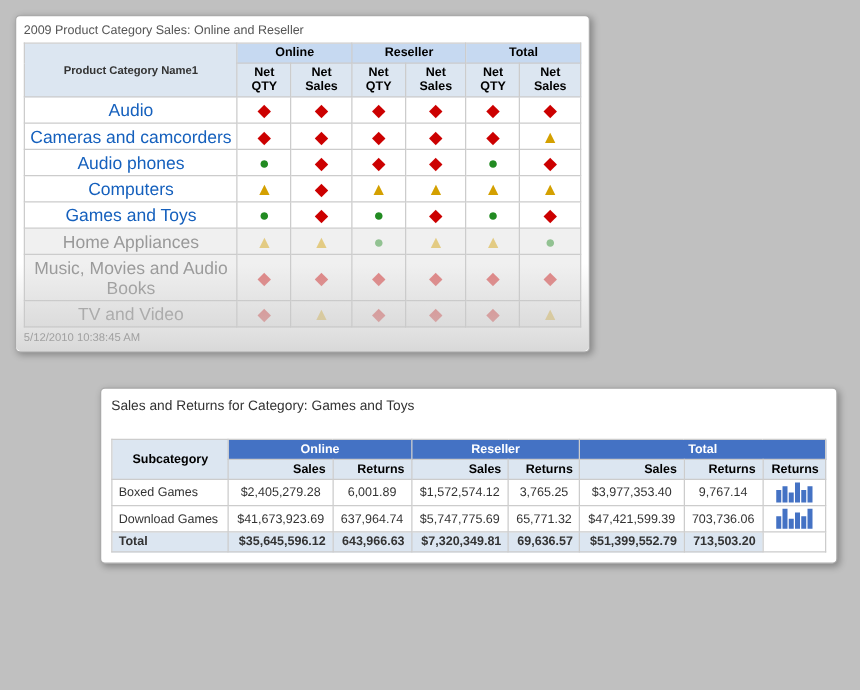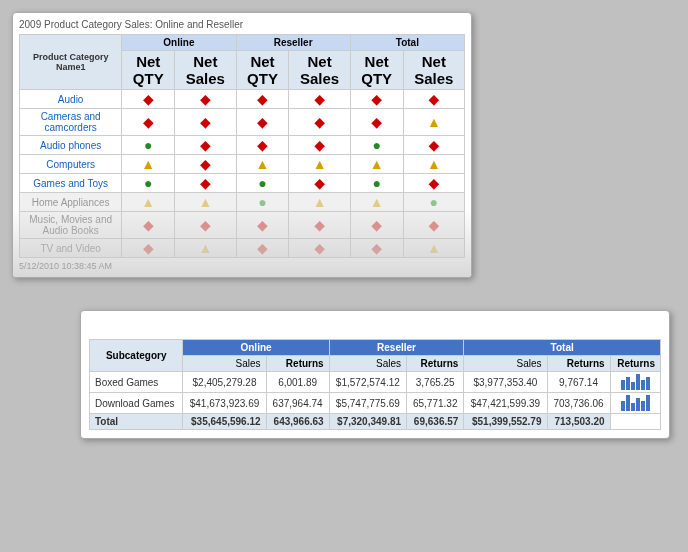--- a/index.html
+++ b/index.html
@@ -41,34 +41,34 @@
     table.main-table th, table.main-table td {
       border: 1px solid #ccc;
       padding: 2px 4px;
       text-align: center;
     }
 
     .header-online { background: #c6d9f1; font-weight: bold; }
     .header-reseller { background: #c6d9f1; font-weight: bold; }
     .header-total { background: #c6d9f1; font-weight: bold; }
 
-    .col-header { background: #dce6f1; font-weight: bold; font-size: 15px; }
+    .col-header { background: #dce6f1; font-weight: bold; font-size: 10px; }
 
     .product-col {
       text-align: left;
       background: #dce6f1;
       font-weight: bold;
       font-size: 9px;
       color: #333;
     }
 
     .cat-name {
       text-align: left;
       color: #1560bd;
-      font-size: 10px;
+      font-size: 14px;
       background: white;
     }
 
     .cat-name.greyed { color: #999; background: #f0f0f0; }
 
     .symbol-cell { background: white; }
     .symbol-cell.greyed { background: #f0f0f0; }
 
     .timestamp {
       font-size: 9px;
@@ -106,21 +106,21 @@
     table.detail-table th, table.detail-table td {
       border: 1px solid #ccc;
       padding: 2px 5px;
     }
 
     .dh-online { background: #4472c4; color: white; font-weight: bold; text-align: center; }
     .dh-reseller { background: #4472c4; color: white; font-weight: bold; text-align: center; }
     .dh-total { background: #4472c4; color: white; font-weight: bold; text-align: center; }
 
     .dh-sub { background: #dce6f1; font-weight: bold; font-size: 10px; }
-    .dh-sales { background: #dce6f1; font-weight: normal; text-align: right; }
+    .dh-sales { background: #dce6f1; font-weight: bold; text-align: right; }
     .dh-returns { background: #dce6f1; font-weight: bold; text-align: right; }
 
     .d-sub { text-align: left; color: #333; }
     .d-val { text-align: center; color: #333; }
     .d-total { text-align: right; color: #333; font-weight: bold; background: #dce6f1; }
     .d-total-label { text-align: left; font-weight: bold; color: #333; background: #dce6f1; }
 
     .sparkline-cell { text-align: center; }
 
     .timestamp-bottom {
@@ -236,20 +236,21 @@
           <td class="symbol-cell greyed"><span style="color:#cc0000;opacity:0.45;font-size:14px;line-height:1;">◆</span></td>
           <td class="symbol-cell greyed"><span style="color:#d4a000;opacity:0.45;font-size:14px;line-height:1;">▲</span></td>
         </tr>
       </tbody>
   </table>
   <div class="timestamp">5/12/2010 10:38:45 AM</div>
   <div class="overlay"></div>
 </div>
 
 <div class="report-panel-bottom">
+  <div class="report-title-bottom">Sales and Returns for Category: Games and Toys</div>
   <table class="detail-table">
     <thead>
       <tr>
         <th class="dh-sub" rowspan="2">Subcategory</th>
         <th class="dh-online" colspan="2">Online</th>
         <th class="dh-reseller" colspan="2">Reseller</th>
         <th class="dh-total" colspan="3">Total</th>
       </tr>
       <tr>
         <th class="dh-sales">Sales</th>

